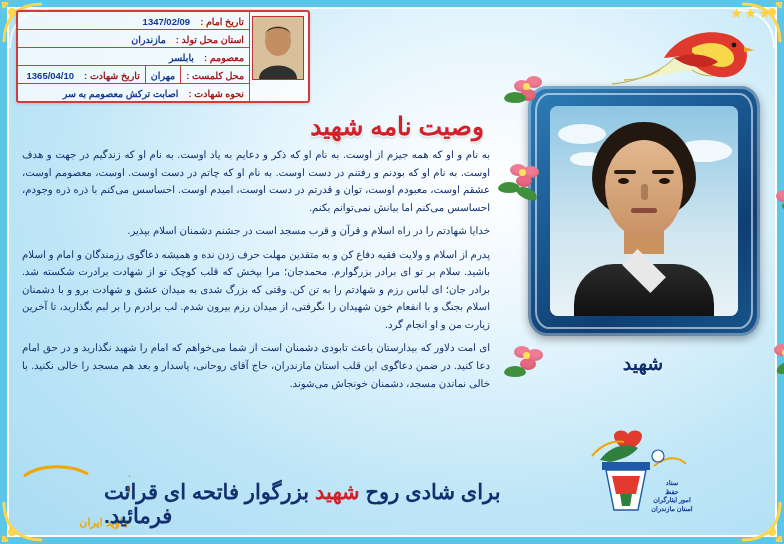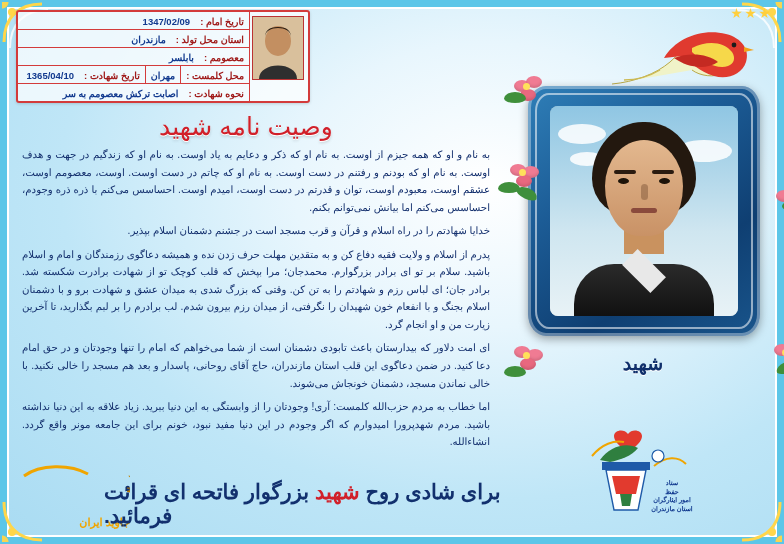--- a/index.html
+++ b/index.html
@@ -63,22 +63,22 @@
     position:absolute;right:4px;top:4px;width:50px;height:62px;
     border:1px solid #b33;background:linear-gradient(#f4d9b8,#e7c39c);
     overflow:hidden;
   }
   .info-card.with-photo{padding-right:0}
   .info-rows{margin-right:0}
 
   
   .will-title{
     position:absolute;left:8px;right:300px;top:112px;
-    text-align:center;color:#d1202a;
-    font-size:25px;font-weight:normal;
+    color:#d1202a;
+    font-size:25px;font-weight:bold;
     text-shadow:0 1px 0 #fff, 0 2px 3px rgba(0,0,0,.18);
     letter-spacing:.5px;
   }
 
   
   .will-body{
     position:absolute;left:22px;top:146px;width:468px;
     color:#14306e;font-size:10.2px;line-height:1.72;
     text-align:justify;text-justify:inter-word;
     direction:rtl;
@@ -280,22 +280,21 @@
       </div>
     </div>
   </div>
 
   <div class="will-title">وصیت نامه شهید</div>
 
   <div class="will-body">
     <p>به نام و او که همه جیزم از اوست. به نام او که ذکر و دعایم به یاد اوست. به نام او که زندگیم در جهت و هدف اوست. به نام او که بودنم و رفتنم در دست اوست. به نام او که چاتم در دست اوست. اوست، معصومم اوست، عشقم اوست، معبودم اوست، توان و قدرتم در دست اوست، امیدم اوست. احساسس می‌کنم با ذره ذره وجودم، احساسس می‌کنم اما بیانش نمی‌توانم بکنم.</p>
     <p>خدایا شهادتم را در راه اسلام و قرآن و قرب مسجد است در جشنم دشمنان اسلام بپذیر.</p>
     <p>پدرم از اسلام و ولایت فقیه دفاع کن و به متقدین مهلت حرف زدن نده و همیشه دعاگوی رزمندگان و امام و اسلام باشید. سلام بر تو ای برادر بزرگوارم. محمدجان؛ مرا بپخش که قلب کوچک تو از شهادت برادرت شکسته شد. برادر جان؛ ای لباس رزم و شهادتم را به تن کن. وقتی که بزرگ شدی به میدان عشق و شهادت برو و با دشمنان اسلام بجنگ و با انفعام خون شهیدان را نگرفتی، از میدان رزم بیرون شدم. لب برادرم را بر لبم بگذارید، تا آخرین زیارت من و او انجام گرد.</p>
-    <p>ای امت دلاور که بیدارستان باعث تابودی دشمنان است از شما می‌خواهم که امام را تنها وجودتان و در حق امام دعا کنید. در ضمن دعاگوی این قلب استان مازندران، حاج آقای روحانی، پاسدار و بعد هم مسجد را خالی نکنید. با خالی نماندن مسجد، دشمنان خونجاش می‌شوند.</p>
-    <p>اما خطاب به مردم حزب‌الله کلمست: آری! وجودتان را از وابستگی به این دنیا ببرید. زیاد علاقه به این دنیا نداشته باشید. مردم شهد‌پرورا امیدوارم که اگر وجودم در این دنیا مفید نبود، خونم برای این جامعه مونر واقع گردد. انشاءالله.</p>
+    <p>ای امت دلاور که بیدارستان باعث تابودی دشمنان است از شما می‌خواهم که امام را شهید نگذارید و در حق امام دعا کنید. در ضمن دعاگوی این قلب استان مازندران، حاج آقای روحانی، پاسدار و بعد هم مسجد را خالی نکنید. با خالی نماندن مسجد، دشمنان خونجاش می‌شوند.</p>
   </div>
 
   <div class="portrait-wrap">
     <div class="portrait-frame"></div>
     <div class="portrait-photo">
       <div class="pp-sky"></div>
       <div class="pp-cloud" style="left:8px;top:18px;width:48px;height:20px"></div>
       <div class="pp-cloud" style="right:6px;top:34px;width:56px;height:22px"></div>
       <div class="pp-cloud" style="left:20px;top:46px;width:34px;height:14px"></div>
       <div class="pp-shirt"></div>

